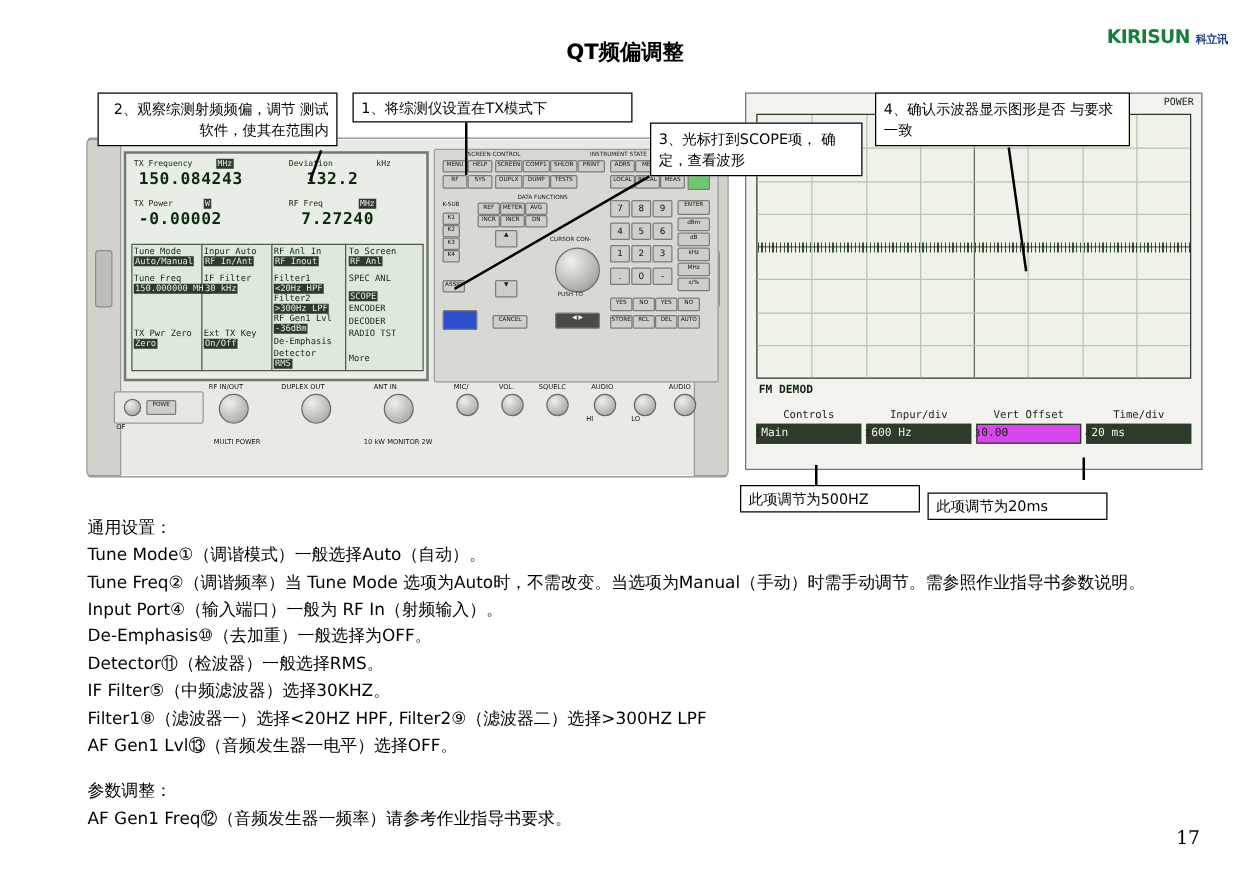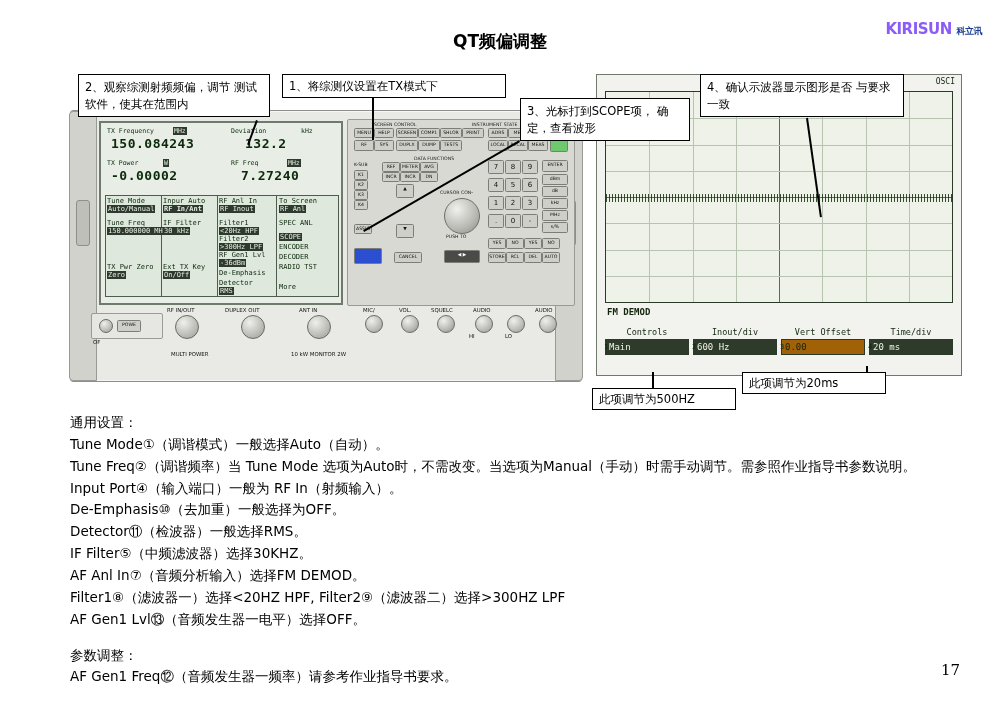--- a/index.html
+++ b/index.html
@@ -14,21 +14,21 @@
     position:absolute;left:0;right:0;top:30px;text-align:center;
     font-size:17px;font-weight:bold;font-family:"DejaVu Sans", sans-serif;
   }
   .logo{
     position:absolute;right:18px;top:22px;text-align:right;line-height:1;
   }
   .logo .brand{
     font-family:"DejaVu Sans", sans-serif;font-size:15px;font-weight:bold;
     color:#1b3d8f;letter-spacing:-0.5px;
   }
-  .logo .brand .k{color:#8b5cf6;}
+  .logo .brand .k{color:#15803d;}
   .logo .cn{font-size:9px;color:#1b3d8f;}
 
   
   .callout{
     position:absolute;border:1px solid #000;background:#fff;
     font-size:11.5px;line-height:1.45;padding:4px 6px;z-index:30;
     font-family:"DejaVu Sans", sans-serif;
   }
   .leader{position:absolute;background:#000;z-index:25;}
 
@@ -116,21 +116,21 @@
   .sfields{position:absolute;left:8px;right:8px;top:252px;height:40px;display:flex;gap:4px;}
   .sfield{flex:1;position:relative;}
   .sfield .cap{
     font-family:"DejaVu Sans Mono", monospace;font-size:8.5px;color:#13250f;
     text-align:center;display:block;
   }
   .sfield .val{
     margin-top:2px;border:1px solid #2b3a28;background:#2e3a2a;color:#eef2e9;
     font-family:"DejaVu Sans Mono", monospace;font-size:9px;padding:2px 3px;
   }
-  .sfield .val.light{background:#a16207;color:#13250f;}
+  .sfield .val.light{background:#d946ef;color:#13250f;}
   .sidx{
     position:absolute;left:-1px;top:16px;font-family:"DejaVu Sans Mono", monospace;font-size:7px;color:#13250f;
   }
 
   
   .body-text{
     position:absolute;left:70px;top:412px;width:880px;
     font-size:13.5px;line-height:1.62;font-family:"DejaVu Sans", sans-serif;
   }
   .body-text p{margin:0;white-space:pre-wrap;}
@@ -177,21 +177,21 @@
       <div class="scr-line scr-big" style="left:140px;top:45px;">7.27240</div>
 
       <div class="scr-box" style="left:4px;top:72px;width:55px;height:100px;"></div>
       <div class="scr-box" style="left:60px;top:72px;width:55px;height:100px;"></div>
       <div class="scr-box" style="left:116px;top:72px;width:58px;height:100px;"></div>
       <div class="scr-box" style="left:175px;top:72px;width:61px;height:100px;"></div>
 
       <div class="scr-line" style="left:6px;top:74px;">Tune Mode</div>
       <div class="scr-line scr-invert" style="left:6px;top:82px;">Auto/Manual</div>
       <div class="scr-line" style="left:62px;top:74px;">Inpur Auto</div>
-      <div class="scr-line scr-invert" style="left:62px;top:82px;font-weight:bold;">RF In/Ant</div>
+      <div class="scr-line scr-invert" style="left:62px;top:82px;">RF In/Ant</div>
       <div class="scr-line" style="left:118px;top:74px;">RF Anl In</div>
       <div class="scr-line scr-invert" style="left:118px;top:82px;">RF Inout</div>
       <div class="scr-line" style="left:178px;top:74px;">To Screen</div>
       <div class="scr-line scr-invert" style="left:178px;top:82px;">RF Anl</div>
 
       <div class="scr-line" style="left:6px;top:96px;">Tune Freq</div>
       <div class="scr-line scr-invert" style="left:6px;top:104px;">150.000000 MHz</div>
       <div class="scr-line" style="left:62px;top:96px;">IF Filter</div>
       <div class="scr-line scr-invert" style="left:62px;top:104px;">30 kHz</div>
       <div class="scr-line" style="left:118px;top:96px;">Filter1</div>
@@ -323,21 +323,21 @@
       <div class="bl" style="left:444px;top:0;">AUDIO</div>
       <div class="jack" style="left:448px;top:8px;width:16px;height:16px;"></div>
 
       <div class="bl" style="left:80px;top:44px;">MULTI POWER</div>
       <div class="bl" style="left:200px;top:44px;">10 kW MONITOR 2W</div>
     </div>
   </div>
 
   <div class="scope">
     <div class="scope-top">
-      <span>OSCI</span>
+      <span>POWER</span>
     </div>
     <div class="grid">
       <div class="gl v" style="left:12.5%"></div>
         <div class="gl v" style="left:25%"></div>
       <div class="gl v" style="left:37.5%"></div>
         <div class="gl v mid" style="left:50%"></div>
       <div class="gl v" style="left:62.5%"></div>
         <div class="gl v" style="left:75%"></div>
       <div class="gl v" style="left:87.5%"></div>
       <div class="gl h" style="top:12.5%"></div>
@@ -351,66 +351,65 @@
     </div>
     <div class="fmdemod">FM DEMOD</div>
     <div class="sfields">
       <div class="sfield">
         <span class="sidx">1</span>
         <span class="cap">Controls</span>
         <div class="val">Main</div>
       </div>
       <div class="sfield">
         <span class="sidx">2</span>
-        <span class="cap">Inout/div</span>
+        <span class="cap">Inpur/div</span>
         <div class="val">600 Hz</div>
       </div>
       <div class="sfield">
         <span class="sidx">3</span>
         <span class="cap">Vert Offset</span>
         <div class="val light">0.00</div>
       </div>
       <div class="sfield">
         <span class="sidx">4</span>
         <span class="cap">Time/div</span>
         <div class="val">20 ms</div>
       </div>
     </div>
   </div>
 
-  <div class="callout" style="left:78px;top:74px;width:178px;">2、观察综测射频频偏，调节
+  <div class="callout" style="left:78px;top:74px;width:178px;text-align:right;">2、观察综测射频频偏，调节
 测试软件，使其在范围内</div>
   <div class="leader" style="left:256px;top:120px;width:2px;height:26px;transform:rotate(20deg);transform-origin:top left;"></div>
 
   <div class="callout" style="left:282px;top:74px;width:210px;height:22px;line-height:22px;padding:0 6px;">1、将综测仪设置在TX模式下</div>
   <div class="leader" style="left:372px;top:96px;width:2px;height:44px;"></div>
 
   <div class="callout" style="left:520px;top:98px;width:156px;">3、光标打到SCOPE项，
 确定，查看波形</div>
   <div class="leader" style="left:520px;top:142px;width:180px;height:2px;transform:rotate(150deg);transform-origin:left top;"></div>
 
   <div class="callout" style="left:700px;top:74px;width:190px;">4、确认示波器显示图形是否
 与要求一致</div>
   <div class="leader" style="left:806px;top:118px;width:2px;height:100px;transform:rotate(-8deg);transform-origin:top center;"></div>
 
   <div class="callout" style="left:592px;top:388px;width:130px;height:20px;line-height:20px;padding:0 6px;">此项调节为500HZ</div>
   <div class="leader" style="left:652px;top:372px;width:2px;height:18px;"></div>
 
-  <div class="callout" style="left:742px;top:372px;width:130px;height:20px;line-height:20px;padding:0 6px;">此项调节为20ms</div>
+  <div class="callout" style="left:742px;top:394px;width:130px;height:20px;line-height:20px;padding:0 6px;">此项调节为20ms</div>
   <div class="leader" style="left:866px;top:366px;width:2px;height:18px;"></div>
 
   <div class="body-text">
     <p>通用设置：</p>
     <p>Tune Mode①（调谐模式）一般选择Auto（自动）。</p>
     <p>Tune Freq②（调谐频率）当 Tune Mode 选项为Auto时，不需改变。当选项为Manual（手动）时需手动调节。需参照作业指导书参数说明。</p>
     <p>Input Port④（输入端口）一般为 RF In（射频输入）。</p>
     <p>De-Emphasis⑩（去加重）一般选择为OFF。</p>
     <p>Detector⑪（检波器）一般选择RMS。</p>
     <p>IF Filter⑤（中频滤波器）选择30KHZ。</p>
-    <p>AF Anl In⑦（音频分析输入）选择FM DEMOD。</p>
     <p>Filter1⑧（滤波器一）选择&lt;20HZ HPF, Filter2⑨（滤波器二）选择&gt;300HZ LPF</p>
     <p>AF Gen1 Lvl⑬（音频发生器一电平）选择OFF。</p>
     <div class="gap"></div>
     <p>参数调整：</p>
     <p>AF Gen1 Freq⑫（音频发生器一频率）请参考作业指导书要求。</p>
   </div>
 
   <div class="pageno">17</div>
 </div>
 

